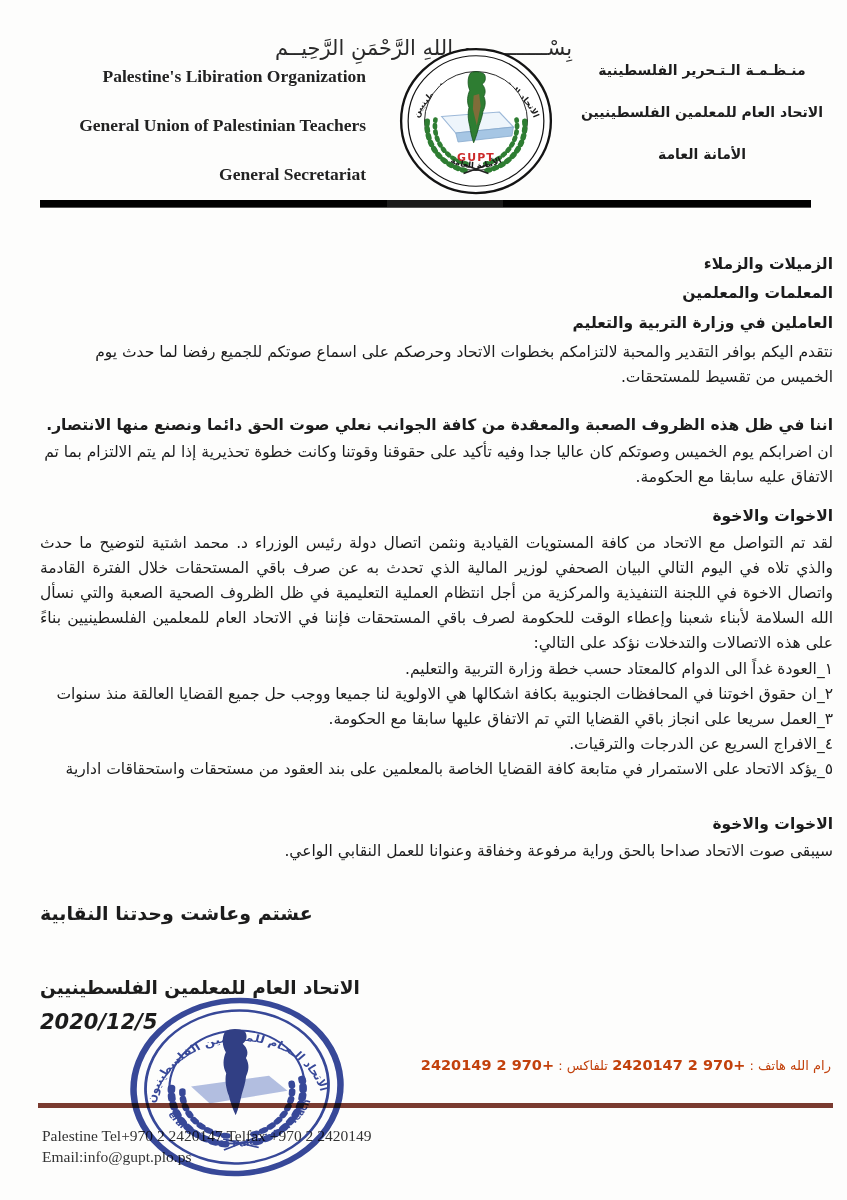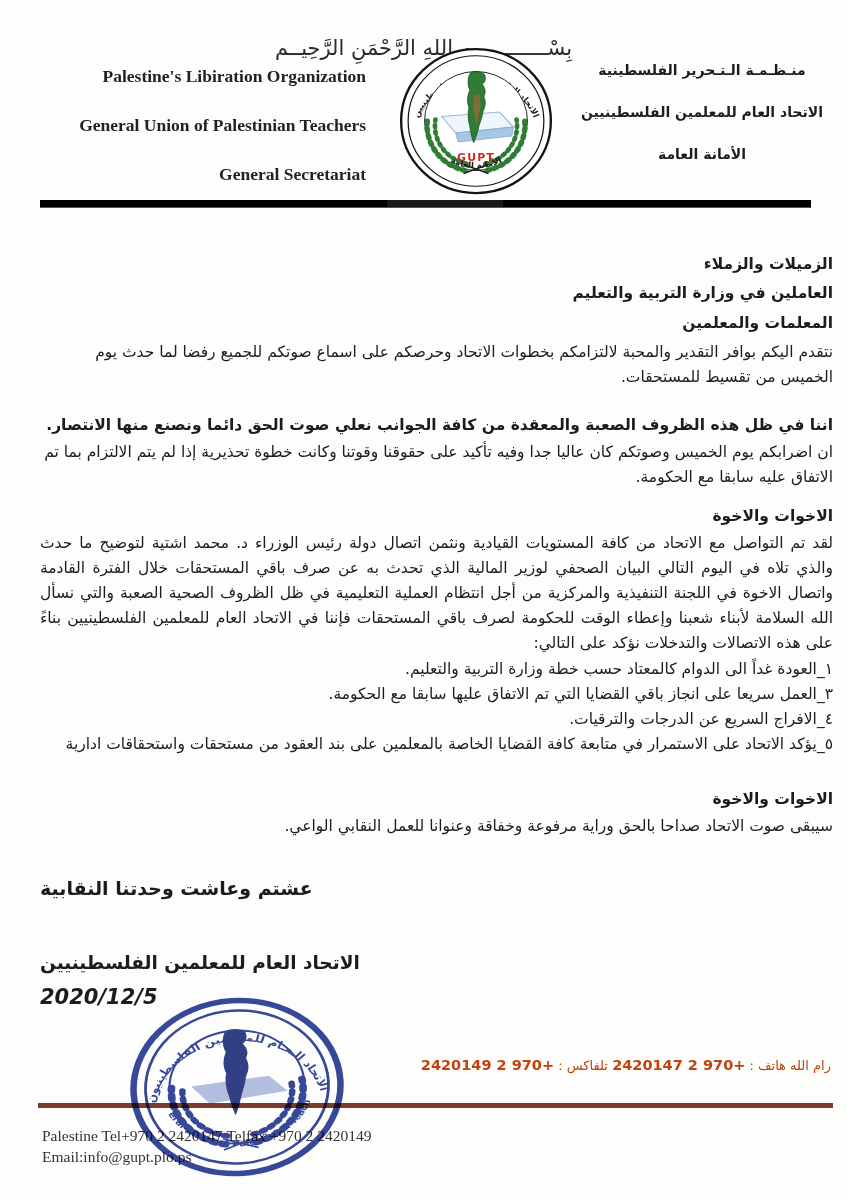--- a/index.html
+++ b/index.html
@@ -98,30 +98,31 @@
     <div>منـظـمـة الـتـحرير الفلسطينية</div>
     <div>الاتحاد العام للمعلمين الفلسطينيين</div>
     <div>الأمانة العامة</div>
   </div>
 
   <div class="divider"></div>
 
   <div class="content">
     <div class="salutation">
       <div>الزميلات والزملاء</div>
+      <div>المعلمات والمعلمين</div>
       <div>العاملين في وزارة التربية والتعليم</div>
-      <div>المعلمات والمعلمين</div>
     </div>
     <div class="p">نتقدم اليكم بوافر التقدير والمحبة لالتزامكم بخطوات الاتحاد وحرصكم على اسماع صوتكم للجميع رفضا لما حدث يوم الخميس من تقسيط للمستحقات.</div>
     <div class="p-bold">اننا في ظل هذه الظروف الصعبة والمعقدة من كافة الجوانب نعلي صوت الحق دائما ونصنع منها الانتصار.</div>
     <div class="p">ان اضرابكم يوم الخميس وصوتكم كان عاليا جدا وفيه تأكيد على حقوقنا وقوتنا وكانت خطوة تحذيرية إذا لم يتم الالتزام بما تم الاتفاق عليه سابقا مع الحكومة.</div>
     <div class="h-bold">الاخوات والاخوة</div>
     <div class="p just">لقد تم التواصل مع الاتحاد من كافة المستويات القيادية ونثمن اتصال دولة رئيس الوزراء د. محمد اشتية لتوضيح ما حدث والذي تلاه في اليوم التالي البيان الصحفي لوزير المالية الذي تحدث به عن صرف باقي المستحقات خلال الفترة القادمة واتصال الاخوة في اللجنة التنفيذية والمركزية من أجل انتظام العملية التعليمية في ظل الظروف الصحية الصعبة والتي نسأل الله السلامة لأبناء شعبنا وإعطاء الوقت للحكومة لصرف باقي المستحقات فإننا في الاتحاد العام للمعلمين الفلسطينيين بناءً على هذه الاتصالات والتدخلات نؤكد على التالي:</div>
     <div class="list">
       <div>١_العودة غداً الى الدوام كالمعتاد حسب خطة وزارة التربية والتعليم.</div>
+      <div>٢_ان حقوق اخوتنا في المحافظات الجنوبية بكافة اشكالها هي الاولوية لنا جميعا ووجب حل جميع القضايا العالقة منذ سنوات</div>
       <div>٣_العمل سريعا على انجاز باقي القضايا التي تم الاتفاق عليها سابقا مع الحكومة.</div>
       <div>٤_الافراج السريع عن الدرجات والترقيات.</div>
       <div>٥_يؤكد الاتحاد على الاستمرار في متابعة كافة القضايا الخاصة بالمعلمين على بند العقود من مستحقات واستحقاقات ادارية</div>
     </div>
     <div class="h-bold2">الاخوات والاخوة</div>
     <div class="p">سيبقى صوت الاتحاد صداحا بالحق وراية مرفوعة وخفاقة وعنوانا للعمل النقابي الواعي.</div>
     <div class="slogan">عشتم وعاشت وحدتنا النقابية</div>
     <div class="signature">
       <div class="sig-org">الاتحاد العام للمعلمين الفلسطينيين</div>
       <div class="sig-date">2020/12/5</div>

